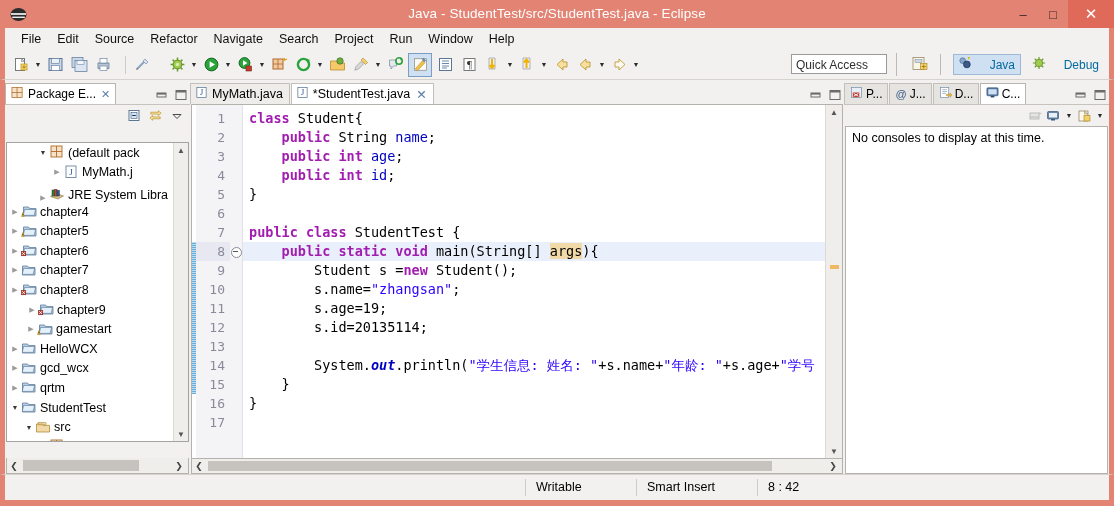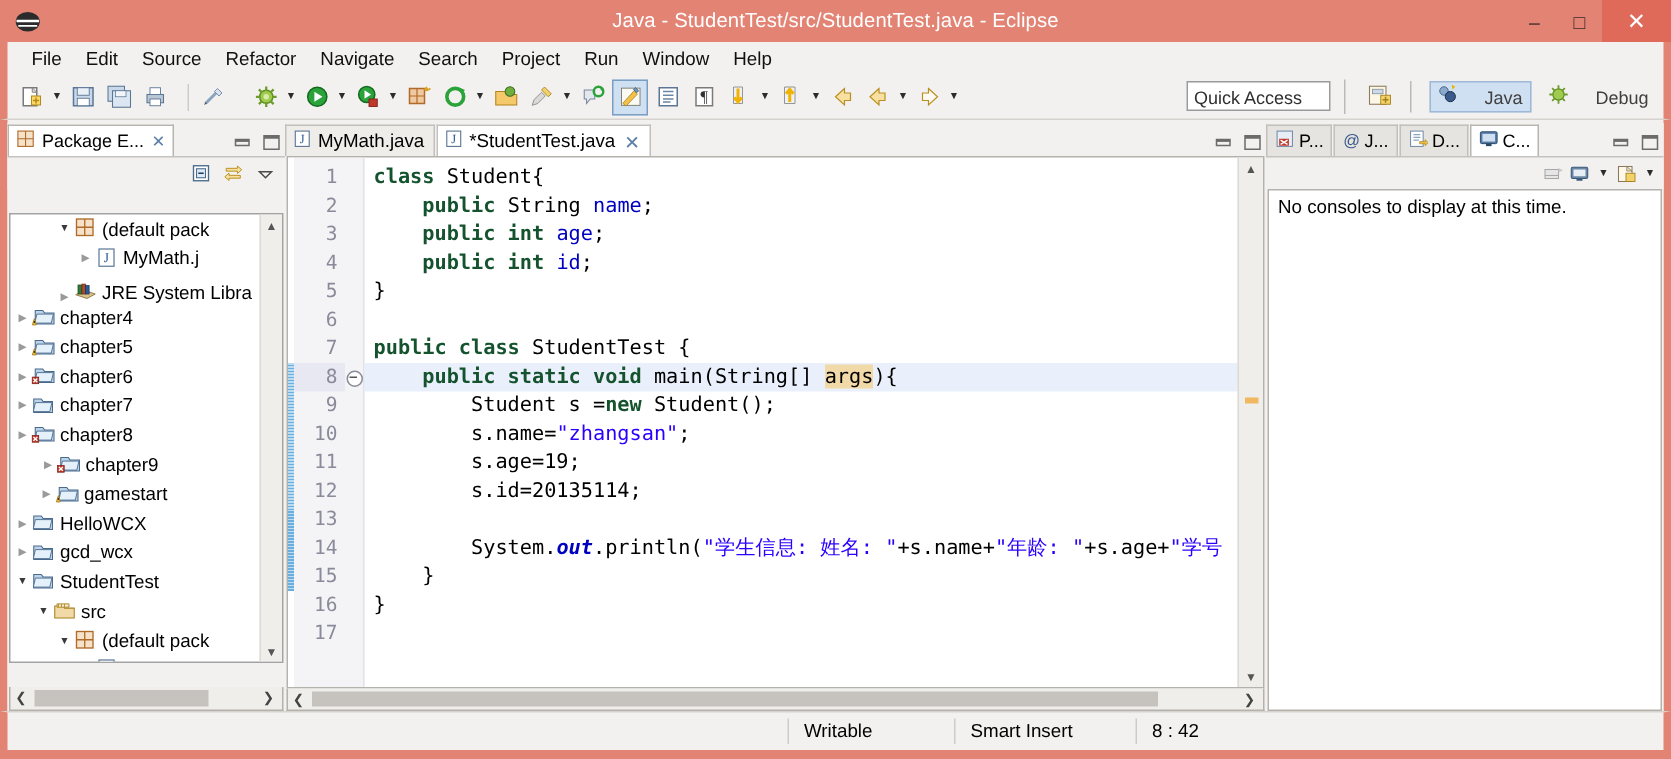--- a/index.html
+++ b/index.html
@@ -71,21 +71,21 @@
   .persp-new{position:absolute;right:178px;top:5px;width:20px;height:20px;}
   .persp-sep2{position:absolute;right:168px;top:4px;width:1px;height:21px;background:#bdb9b4;}
   .persp-java{
     position:absolute;right:88px;top:4px;height:21px;display:flex;align-items:center;
     background:#cfe0f2;border:1px solid #9fb8d6;padding:0 5px 0 3px;box-sizing:border-box;
   }
   .persp-debug{
     position:absolute;right:6px;top:4px;height:21px;display:flex;align-items:center;
     padding:0 4px;box-sizing:border-box;
   }
-  .persp-label{font-size:12px;margin-left:17px;color:#404040;}
+  .persp-label{font-size:12px;margin-left:17px;color:#0369a1;}
   
   .workarea{
     flex:1 1 auto;display:flex;background:#f2f1f0;
     border-left:5px solid #e28374;border-right:5px solid #e28374;
     box-sizing:border-box;padding:2px 0 0 0;position:relative;
   }
   
   .panel{display:flex;flex-direction:column;background:#f2f1f0;}
   .panel-tabs{
     height:22px;display:flex;align-items:flex-end;position:relative;
@@ -164,21 +164,21 @@
   .fold-mark{position:absolute;left:1px;width:9px;height:9px;border:1px solid #8a8a9a;
     border-radius:50%;background:#fff;}
   .fold-mark:after{content:"";position:absolute;left:1px;top:3px;width:5px;height:1px;background:#555;}
   .code{
     flex:1 1 auto;min-width:0;position:relative;padding-top:4px;
     font-family:"DejaVu Sans Mono","Liberation Mono",monospace;
     font-size:13.5px;overflow:hidden;white-space:pre;
   }
   .cline{height:19px;line-height:19px;padding-left:6px;}
   .cline.cur{background:#eaf0fb;}
-  .kw{color:#14532d;font-weight:bold;}
+  .kw{color:#a21caf;font-weight:bold;}
   .str{color:#2a00ff;}
   .fld{color:#0000c0;}
   .stat{color:#0000c0;font-style:italic;font-weight:bold;}
   .hl{background:#f2d9a8;}
   .ed-vscroll{
     position:absolute;right:0;top:0;bottom:0;width:16px;background:#f0eeea;
     border-left:1px solid #ddd9d4;
   }
   .ed-mark{position:absolute;right:3px;width:9px;height:4px;background:#f0b860;}
   .ed-hscroll{
@@ -581,20 +581,28 @@
                 </svg></span>
               <span class="tlabel">HelloWCX</span>
             </div>
             <div class="trow" style="padding-left: 2px;">
               <span class="twist" style="font-size: 7px; color: rgb(154, 154, 154);">▶</span>
               <span class="ticon"><svg width="16" height="14" viewBox="0 0 16 14">
                   <path d="M1.5 3 h5 l1.2 1.6 h6.3 v7.4 h-12.5 z" fill="#bcd4ea" stroke="#4a6a8c" stroke-width=".7"></path>
                   <path d="M2.6 5.4 h11 l-1.4 6 h-11 z" fill="#e4f0fa" stroke="#4a6a8c" stroke-width=".6"></path>
                 </svg></span>
               <span class="tlabel">gcd_wcx</span>
+            </div>
+            <div class="trow" style="padding-left: 2px;">
+              <span class="twist" style="font-size: 7px; color: rgb(154, 154, 154);">▶</span>
+              <span class="ticon"><svg width="16" height="14" viewBox="0 0 16 14">
+                  <path d="M1.5 3 h5 l1.2 1.6 h6.3 v7.4 h-12.5 z" fill="#bcd4ea" stroke="#4a6a8c" stroke-width=".7"></path>
+                  <path d="M2.6 5.4 h11 l-1.4 6 h-11 z" fill="#e4f0fa" stroke="#4a6a8c" stroke-width=".6"></path>
+                </svg></span>
+              <span class="tlabel">qrtm</span>
             </div>
             <div class="trow" style="padding-left: 2px;">
               <span class="twist open" style="font-size: 7px; color: rgb(58, 58, 58);">▼</span>
               <span class="ticon"><svg width="16" height="14" viewBox="0 0 16 14">
                   <path d="M1.5 3 h5 l1.2 1.6 h6.3 v7.4 h-12.5 z" fill="#bcd4ea" stroke="#4a6a8c" stroke-width=".7"></path>
                   <path d="M2.6 5.4 h11 l-1.4 6 h-11 z" fill="#e4f0fa" stroke="#4a6a8c" stroke-width=".6"></path>
                 </svg></span>
               <span class="tlabel">StudentTest</span>
             </div>
             <div class="trow" style="padding-left: 16px;">

